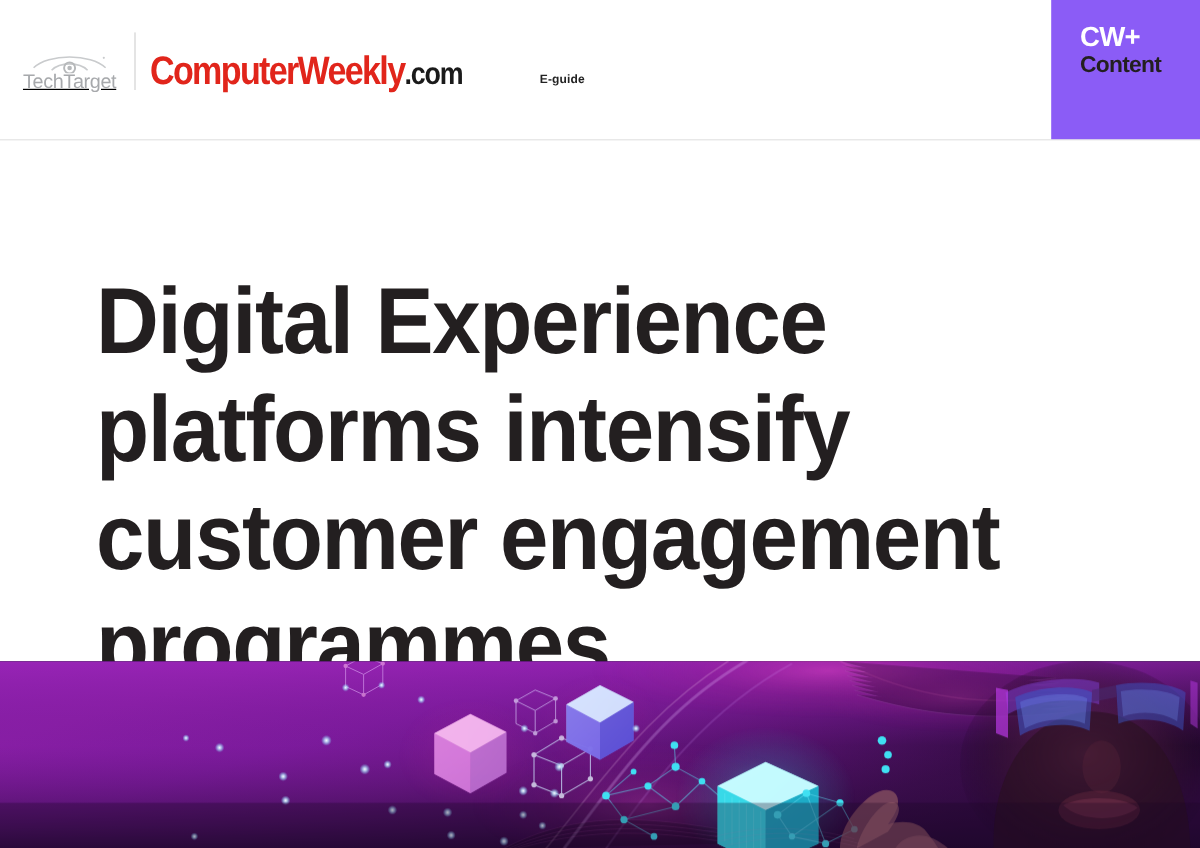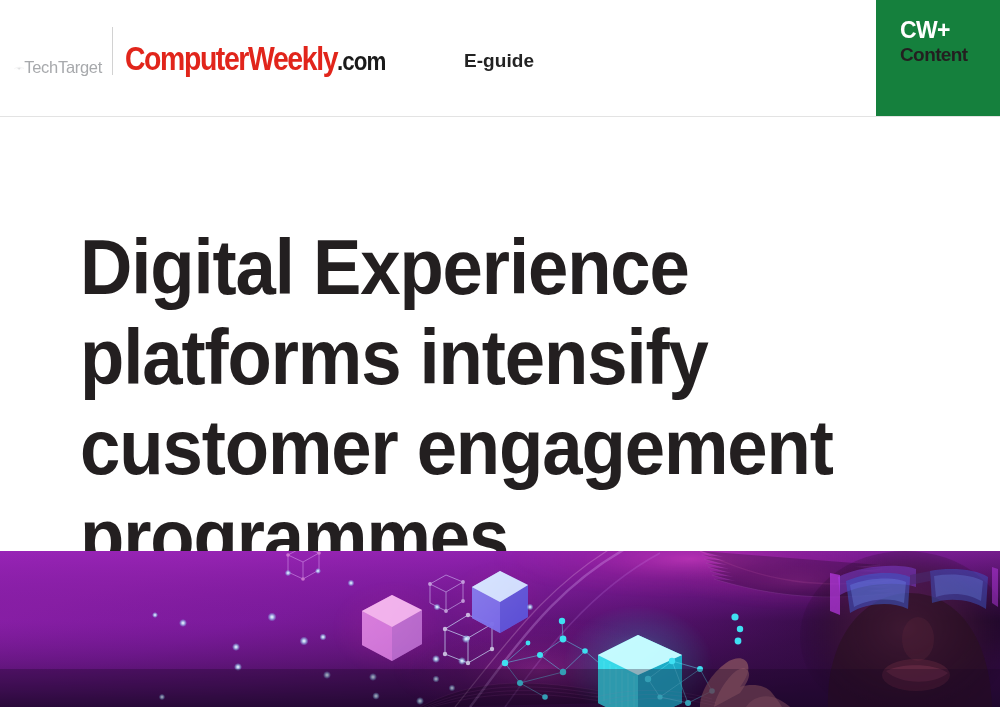--- a/index.html
+++ b/index.html
@@ -38,24 +38,25 @@
     left: 14px;
     top: 24px;
     display: flex;
     align-items: flex-end;
     height: 54px;
   }
 
   
   .techtarget {
     display: flex;
-    flex-direction: row;
+    flex-direction: column;
     align-items: center;
     width: 88px;
     padding-bottom: 2px;
+    text-decoration: underline;
   }
   .tt-eye {
     display: block;
     width: 64px;
     height: 18px;
     margin-bottom: -1px;
   }
   .tt-word {
     font-family: "Liberation Sans", sans-serif;
     font-size: 16.5px;
@@ -82,38 +83,38 @@
     letter-spacing: -1.6px;
     white-space: nowrap;
     transform: scaleX(0.86);
     transform-origin: left bottom;
     padding-bottom: 3px;
   }
   .cw-red { color: #e1251b; }
   .cw-dot { color: #1a1a1a; font-size: 26px; letter-spacing: -1.1px; }
 
   .eguide {
-    margin-left: 36px;
+    margin-left: 22px;
     font-family: "Liberation Sans", sans-serif;
     font-weight: bold;
-    font-size: 19px;
+    font-size: 10px;
     color: #232323;
     letter-spacing: 0.1px;
     padding-bottom: 6px;
     white-space: nowrap;
   }
 
   
   .cw-badge {
     position: absolute;
     right: 0;
     top: 0;
     width: 124px;
     height: 116px;
-    background: #15803d;
+    background: #8b5cf6;
     box-sizing: border-box;
     padding: 18px 0 0 24px;
   }
   .cw-badge-line1 {
     font-family: "Liberation Sans", sans-serif;
     font-weight: bold;
     font-size: 23px;
     line-height: 1.12;
     color: #ffffff;
     letter-spacing: -0.6px;

